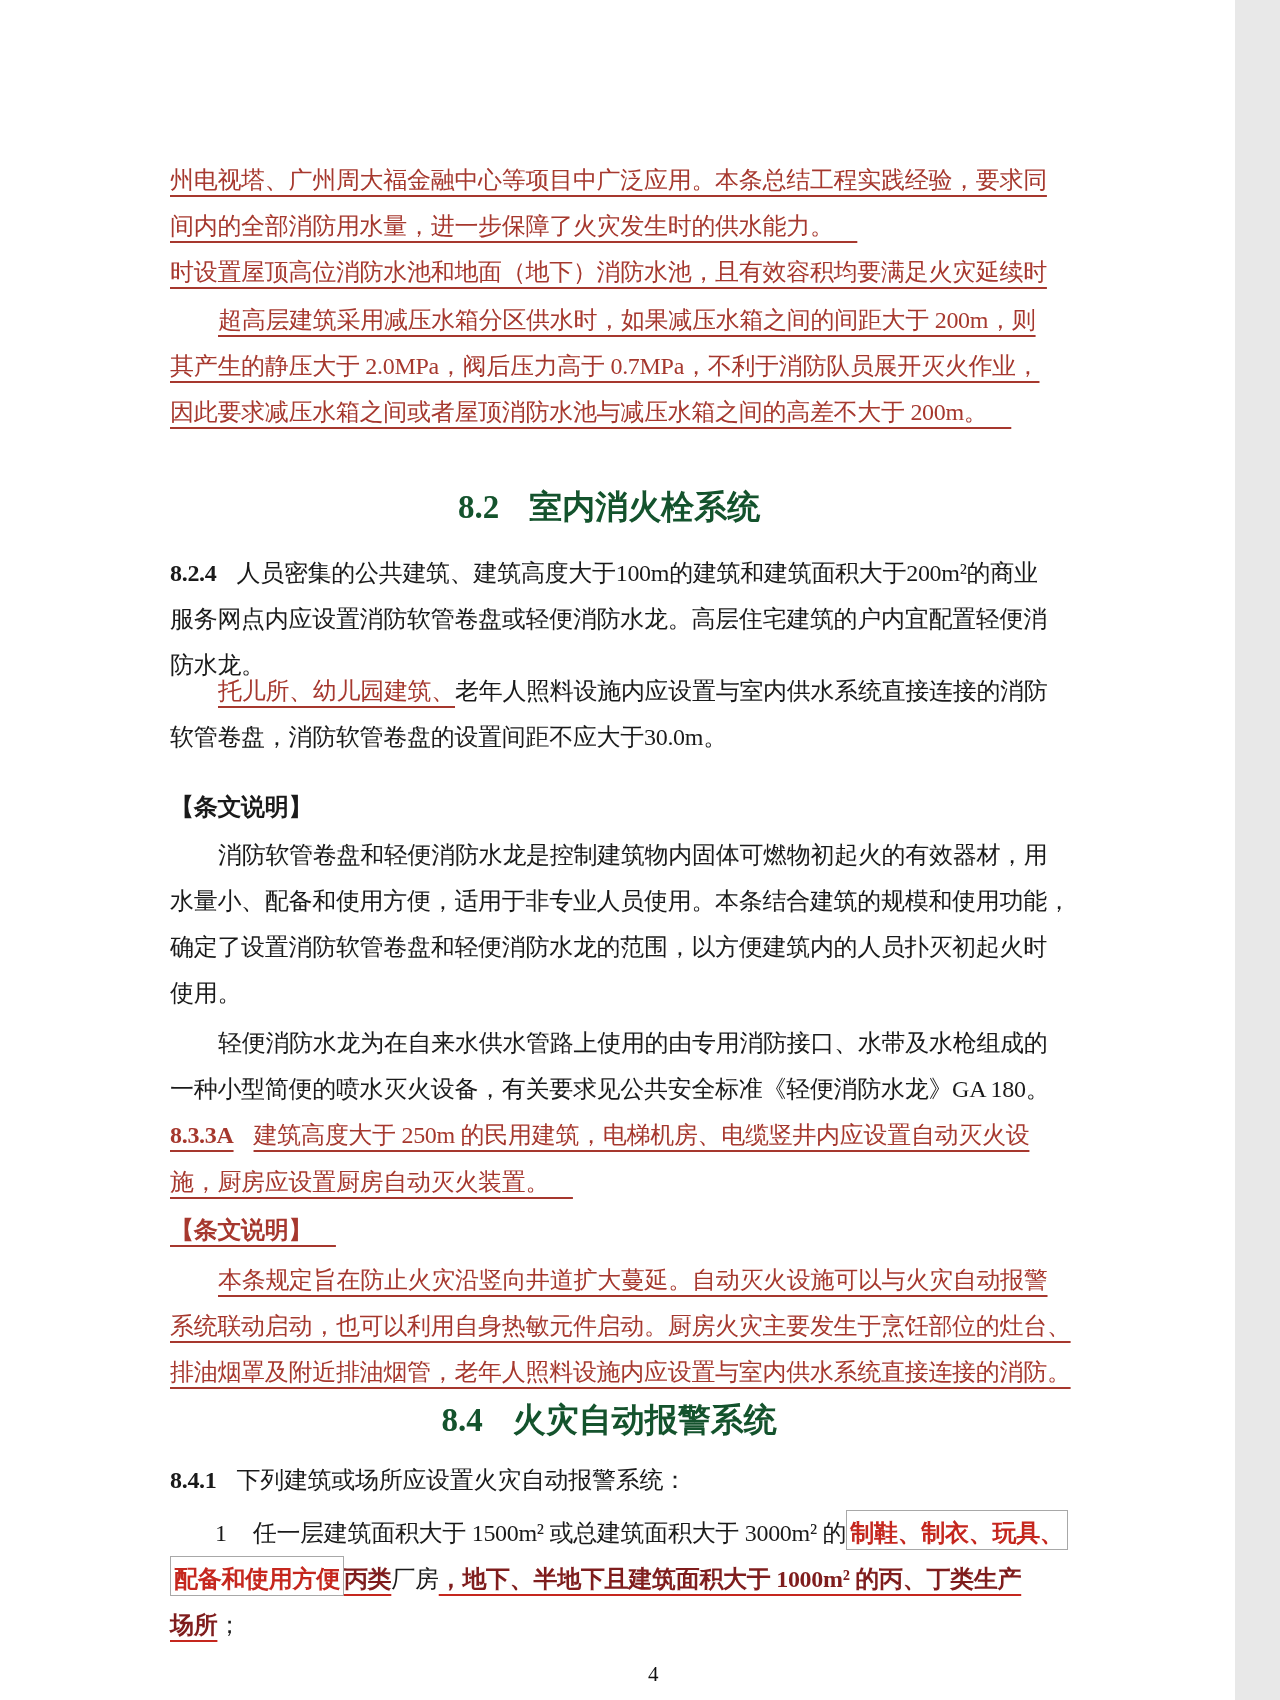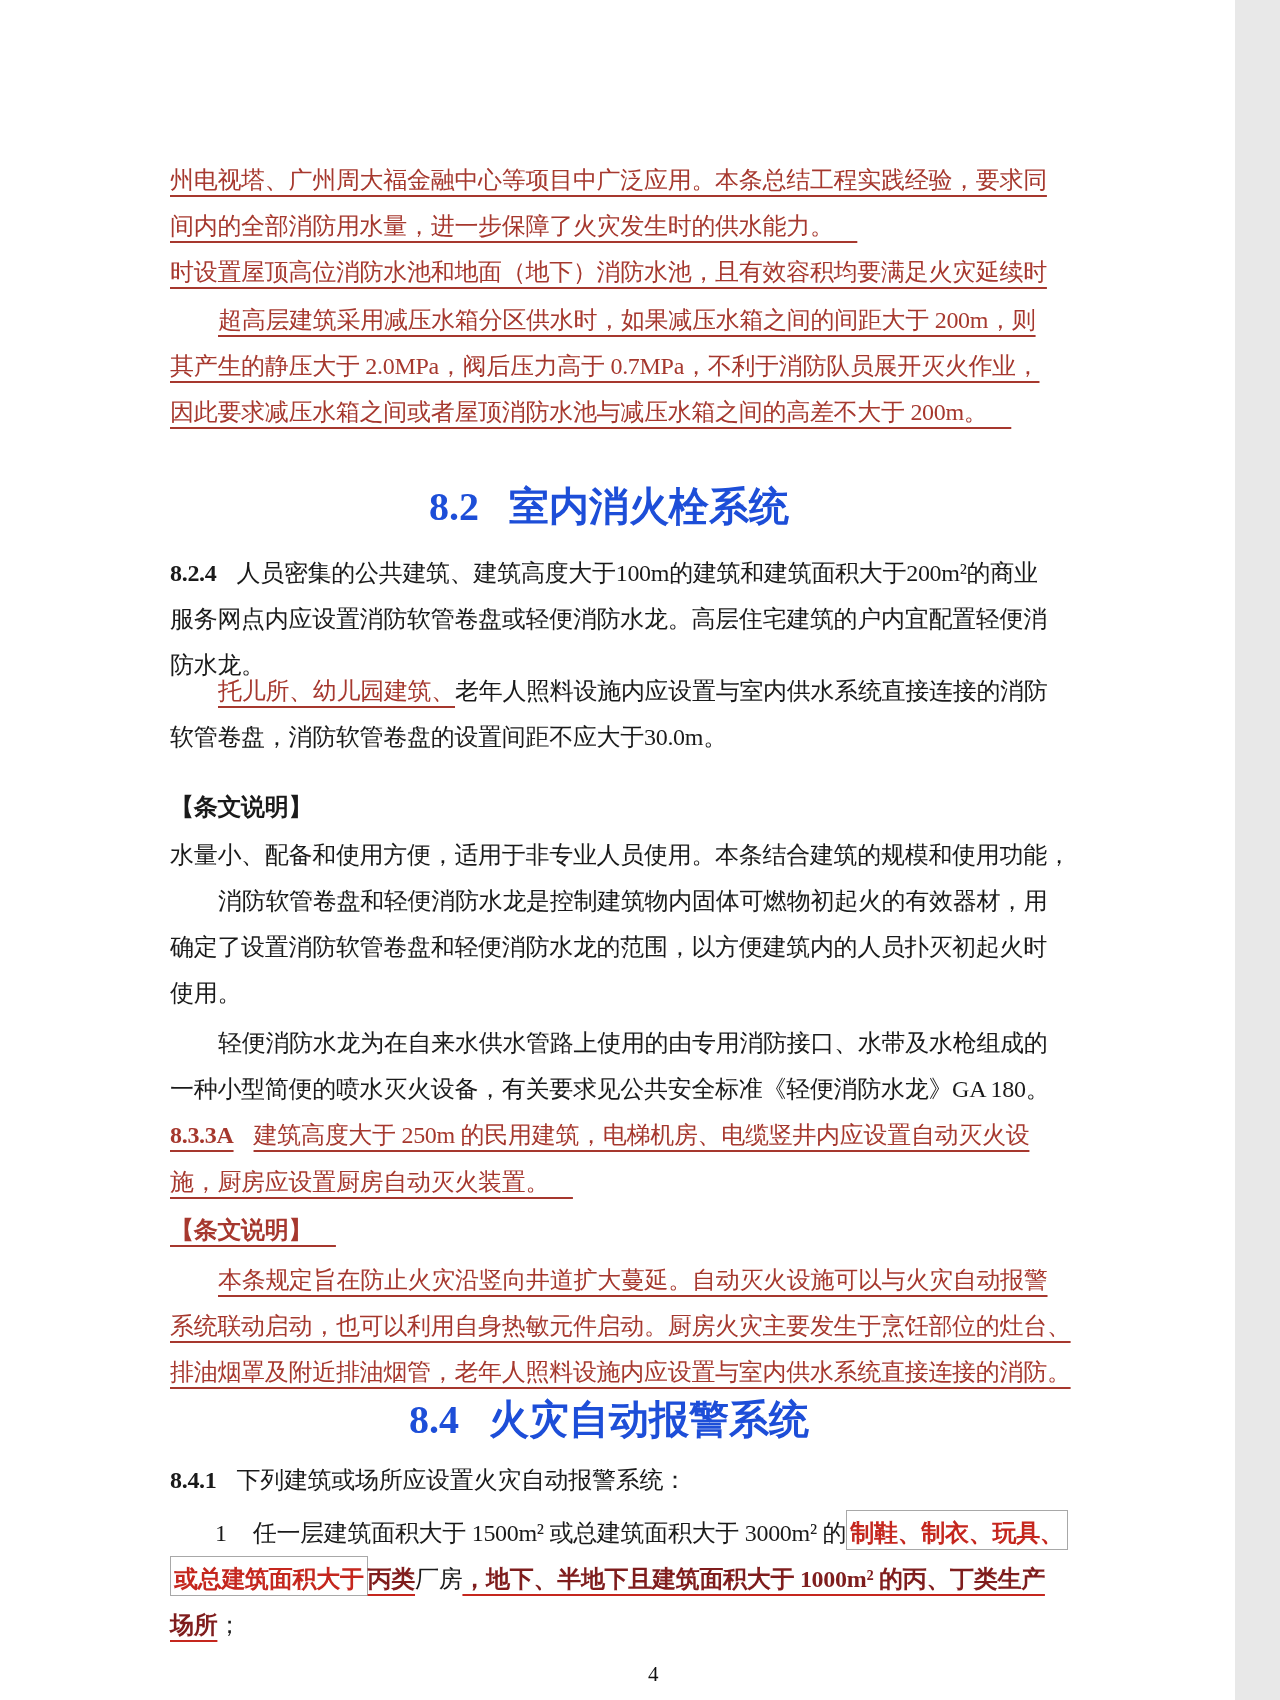--- a/index.html
+++ b/index.html
@@ -30,22 +30,22 @@
     text-decoration:underline;
     text-decoration-color:#c5271e;
     text-decoration-thickness:1.5px;
     text-underline-offset:7px;
   }
   .box{border:1px solid #a8a8a8;padding:9px 3px 3px 3px;}
   .num{font-weight:bold;margin-right:20px;}
   .numplain{margin-right:26px;}
   .lbl{font-weight:bold;}
   .heading{
-    text-align:center;font-weight:bold;font-size:40px;line-height:48px;
-    white-space:nowrap;color:#1d4ed8;
+    text-align:center;font-weight:bold;font-size:33px;line-height:48px;
+    white-space:nowrap;color:#14532d;
   }
   .heading .hnum{margin-right:30px;font-weight:bold;}
   .pagenum{
     position:absolute;top:1660px;left:648px;
     font-size:21px;line-height:28px;color:#111;
   }
 </style>
 </head>
 <body>
 
@@ -76,22 +76,22 @@
   <section class="col" style="top:668px">
     <div class="line ind"><span class="rev">托儿所、幼儿园建筑、</span><span>老年人照料设施内应设置与室内供水系统直接连接的消防</span></div>
     <div class="line"><span>软管卷盘，消防软管卷盘的设置间距不应大于30.0m。</span></div>
   </section>
 
   <section class="col" style="top:784px">
     <div class="line"><span class="lbl">【条文说明】</span></div>
   </section>
 
   <section class="col" style="top:832px">
+    <div class="line ind"><span>消防软管卷盘和轻便消防水龙是控制建筑物内固体可燃物初起火的有效器材，用</span></div>
     <div class="line"><span>水量小、配备和使用方便，适用于非专业人员使用。本条结合建筑的规模和使用功能，</span></div>
-    <div class="line ind"><span>消防软管卷盘和轻便消防水龙是控制建筑物内固体可燃物初起火的有效器材，用</span></div>
     <div class="line"><span>确定了设置消防软管卷盘和轻便消防水龙的范围，以方便建筑内的人员扑灭初起火时</span></div>
     <div class="line"><span>使用。</span></div>
   </section>
 
   <section class="col" style="top:1020px">
     <div class="line ind"><span>轻便消防水龙为在自来水供水管路上使用的由专用消防接口、水带及水枪组成的</span></div>
     <div class="line"><span>一种小型简便的喷水灭火设备，有关要求见公共安全标准《轻便消防水龙》GA 180。</span></div>
   </section>
 
   <section class="col" style="top:1112px;--lh:47px">
@@ -112,19 +112,19 @@
   <section class="col heading" style="top:1396px">
     <span class="hnum">8.4</span><span>火灾自动报警系统</span>
   </section>
 
   <section class="col" style="top:1457px">
     <div class="line"><span class="num">8.4.1</span><span>下列建筑或场所应设置火灾自动报警系统：</span></div>
   </section>
 
   <section class="col" style="top:1510px">
     <div class="line ind1"><span class="numplain">1</span><span>任一层建筑面积大于 1500m² 或总建筑面积大于 3000m² 的</span><span class="hl box">制鞋、制衣、玩具、</span></div>
-    <div class="line"><span class="hl box">或总建筑面积大于</span><span class="hlu">丙类</span><span>厂房</span><span class="hlu">，地下、半地下且建筑面积大于 1000m² 的丙、丁类生产</span></div>
+    <div class="line"><span class="hl box">配备和使用方便</span><span class="hlu">丙类</span><span>厂房</span><span class="hlu">，地下、半地下且建筑面积大于 1000m² 的丙、丁类生产</span></div>
     <div class="line"><span class="hlu">场所</span><span>；</span></div>
   </section>
 
   <div class="pagenum">4</div>
 
 </div>
 
 </body></html>

